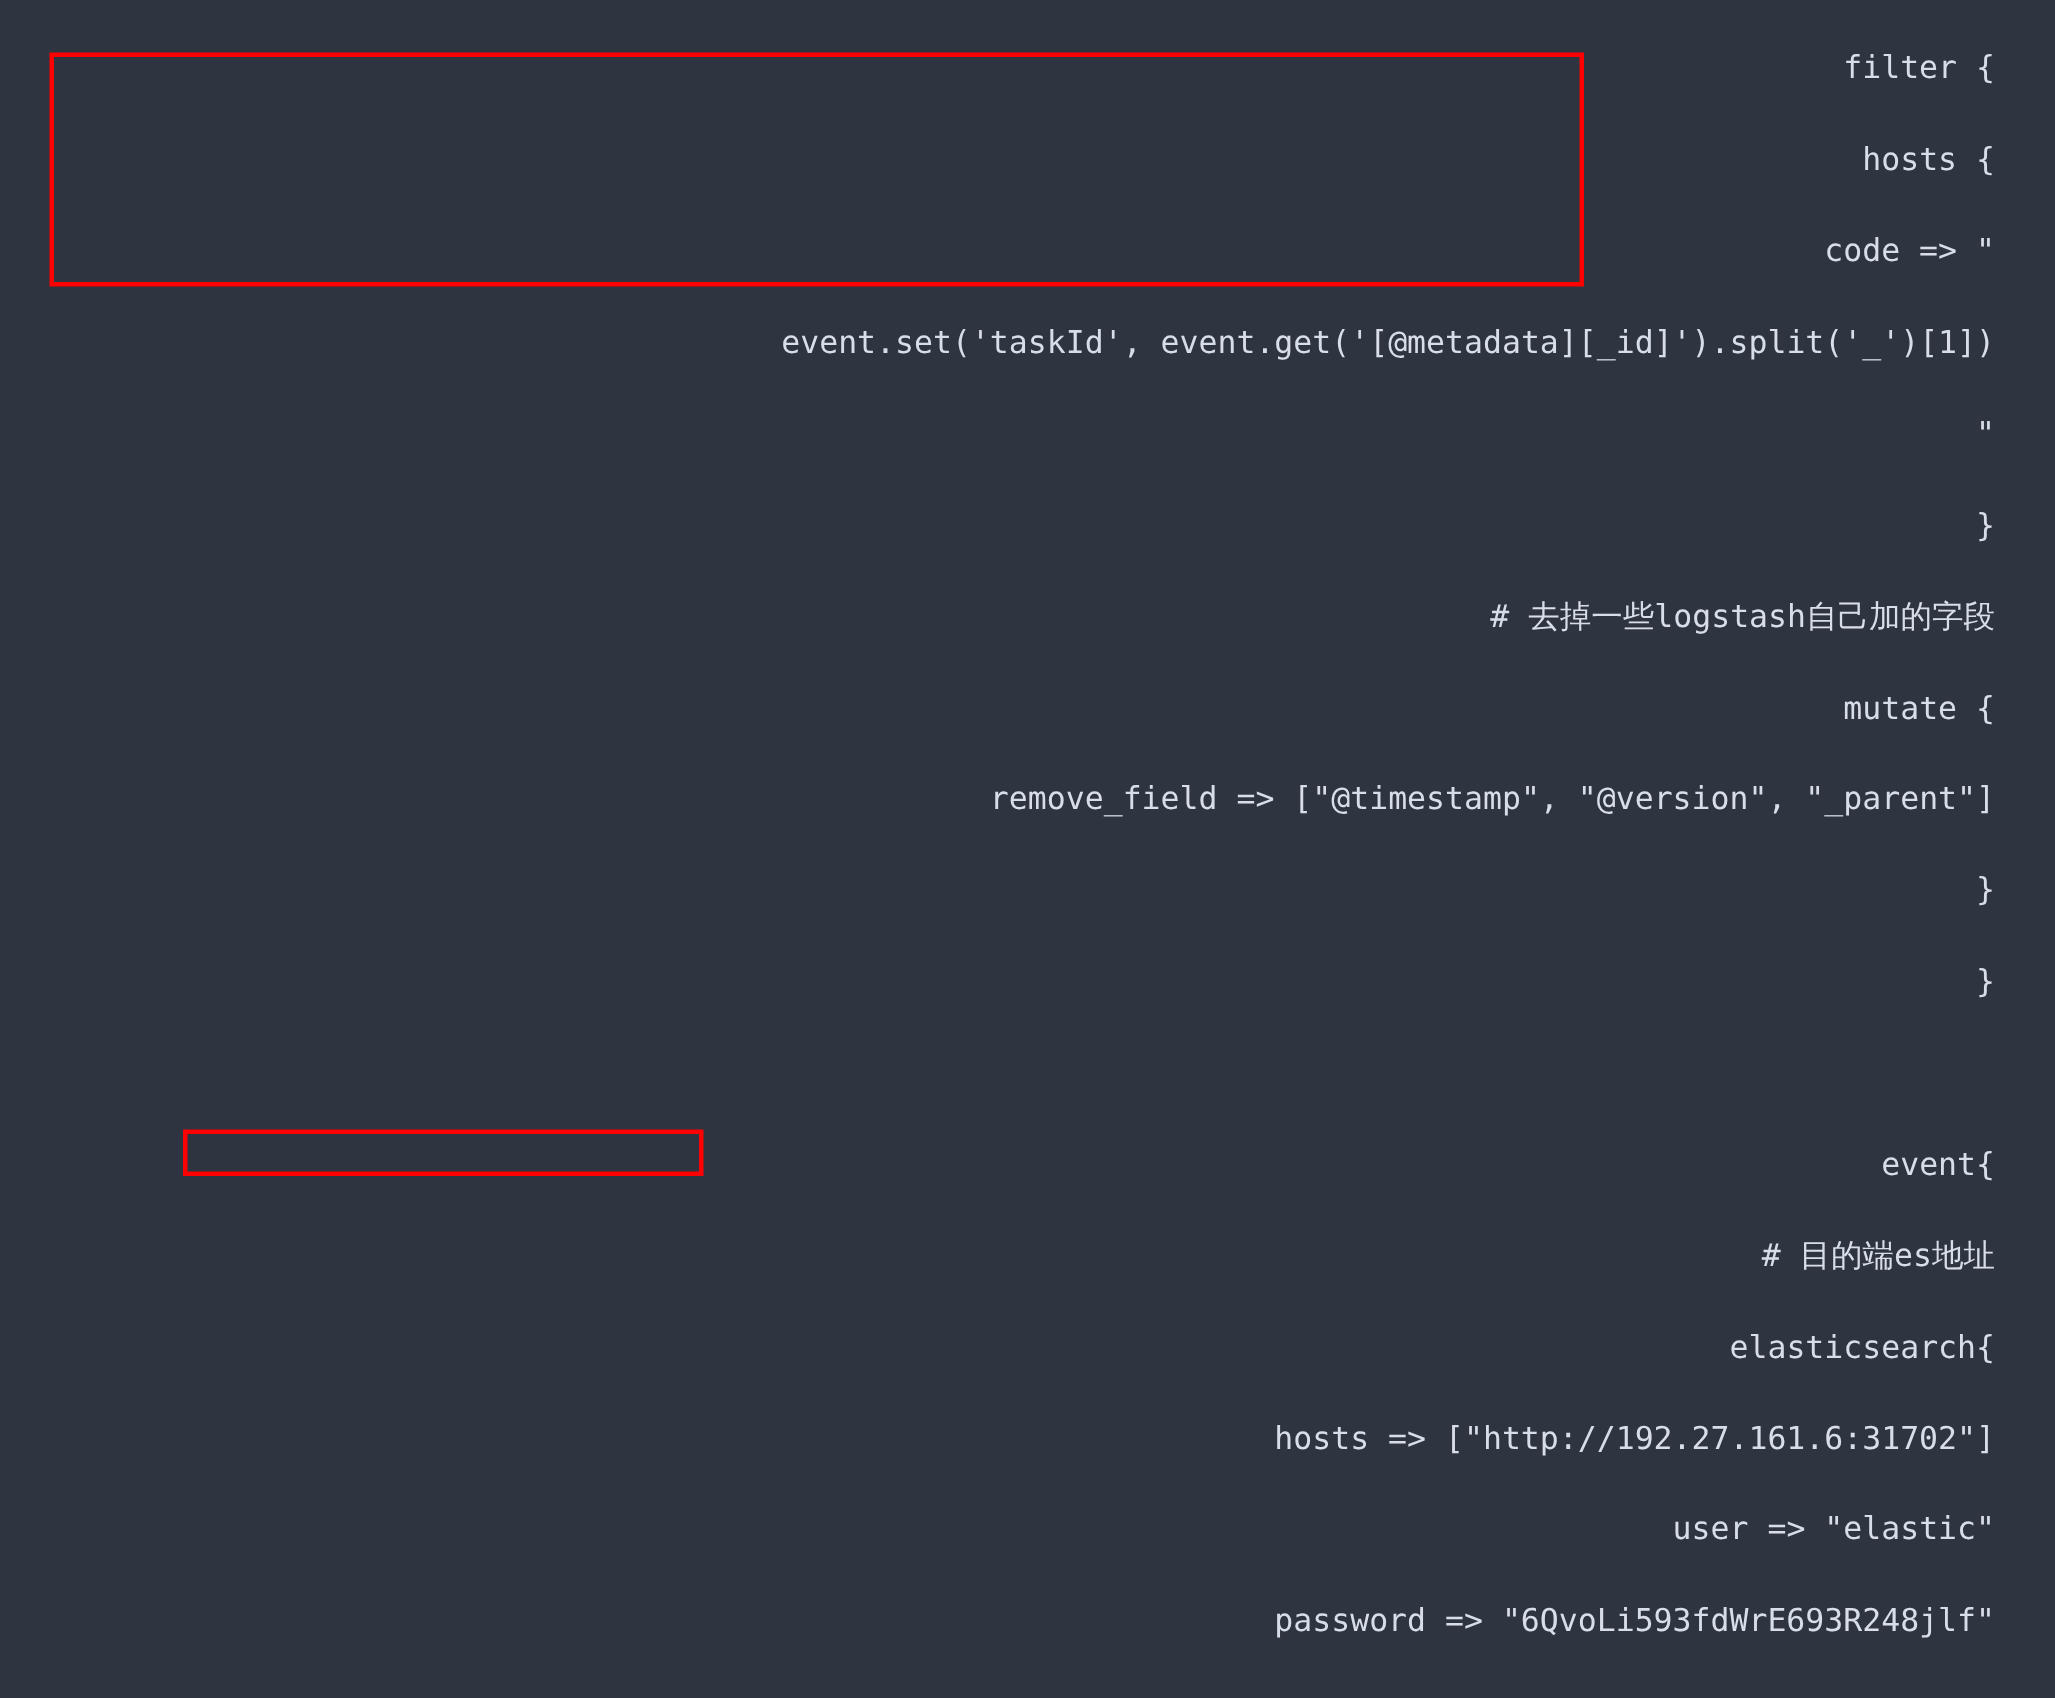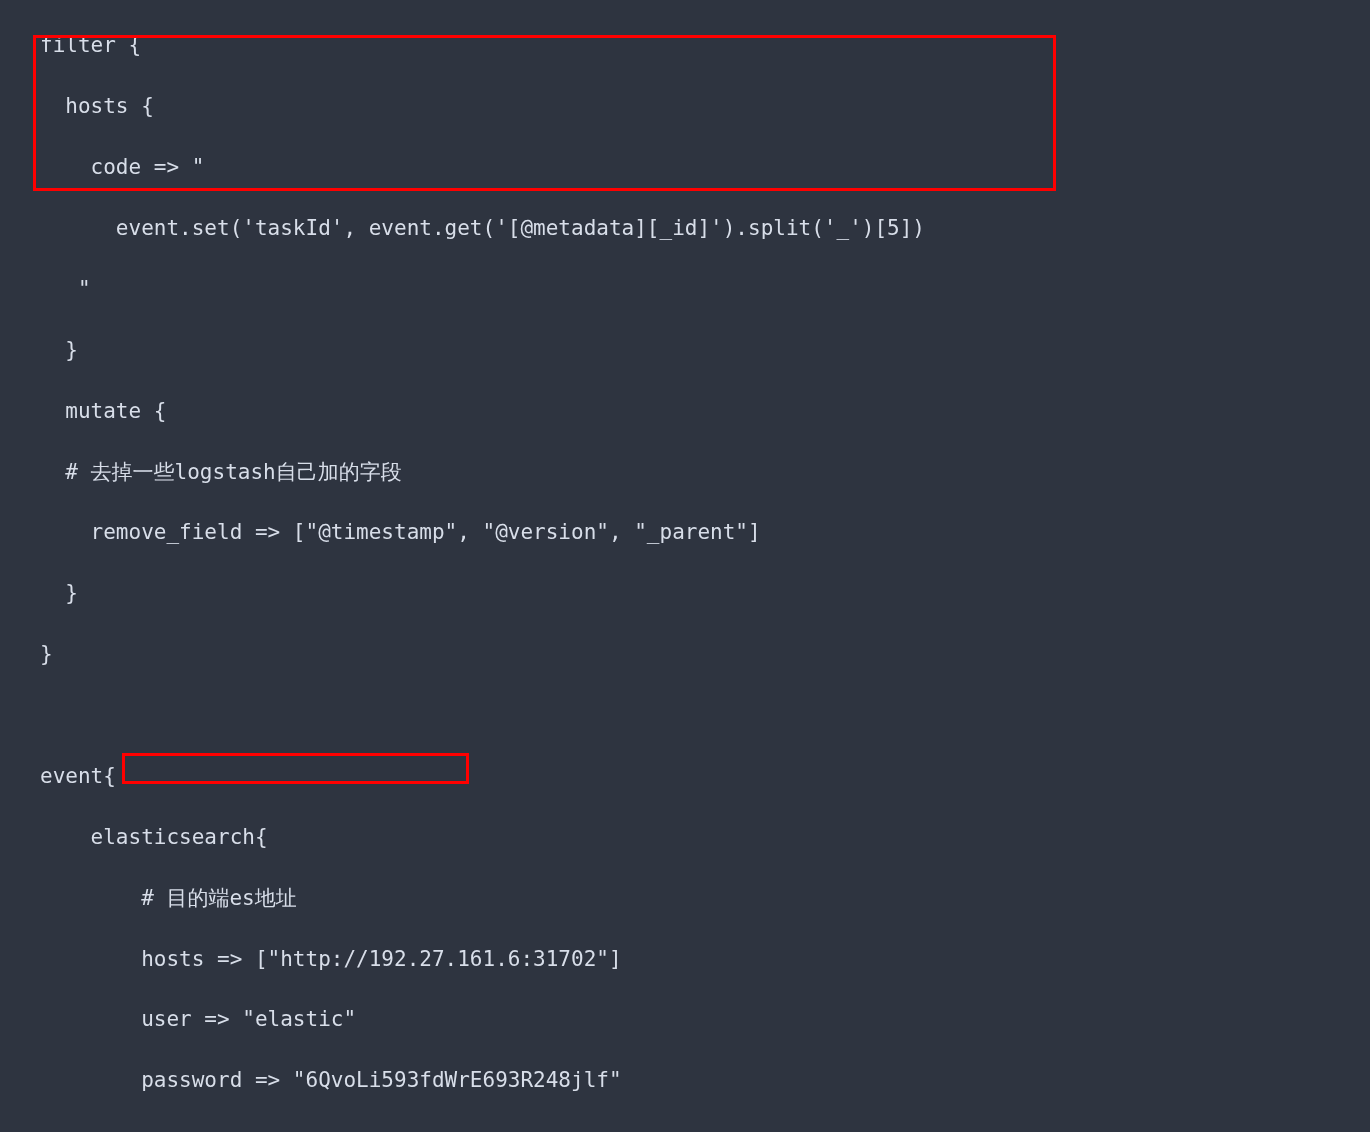--- a/index.html
+++ b/index.html
@@ -17,20 +17,21 @@
       width: 1370px;
     }
     .code-container {
       padding: 0 40px;
       position: relative;
       white-space: pre;
     }
     .line {
       display: block;
       min-height: 1.45em;
+      text-align: right;
     }
     .highlight-box-1 {
       position: absolute;
       border: 3px solid #ff0000;
       left: 33px;
       top: 35px;
       width: 1023px;
       height: 156px;
       pointer-events: none;
     }
@@ -44,32 +45,32 @@
       pointer-events: none;
     }
   </style>
 </head>
 <body>
 
 <div class="code-container">
 <span class="line">filter {</span>
 <span class="line">  hosts {</span>
 <span class="line">    code =&gt; "</span>
-<span class="line">      event.set('taskId', event.get('[@metadata][_id]').split('_')[5])</span>
+<span class="line">      event.set('taskId', event.get('[@metadata][_id]').split('_')[1])</span>
 <span class="line">   "</span>
 <span class="line">  }</span>
+<span class="line">  # 去掉一些logstash自己加的字段</span>
 <span class="line">  mutate {</span>
-<span class="line">  # 去掉一些logstash自己加的字段</span>
 <span class="line">    remove_field =&gt; ["@timestamp", "@version", "_parent"]</span>
 <span class="line">  }</span>
 <span class="line">}</span>
 <span class="line"></span>
 <span class="line">event{</span>
+<span class="line">        # 目的端es地址</span>
 <span class="line">    elasticsearch{</span>
-<span class="line">        # 目的端es地址</span>
 <span class="line">        hosts =&gt; ["http://192.27.161.6:31702"]</span>
 <span class="line">        user =&gt; "elastic"</span>
 <span class="line">        password =&gt; "6QvoLi593fdWrE693R248jlf"</span>
 
 
 
 
 
 
 

